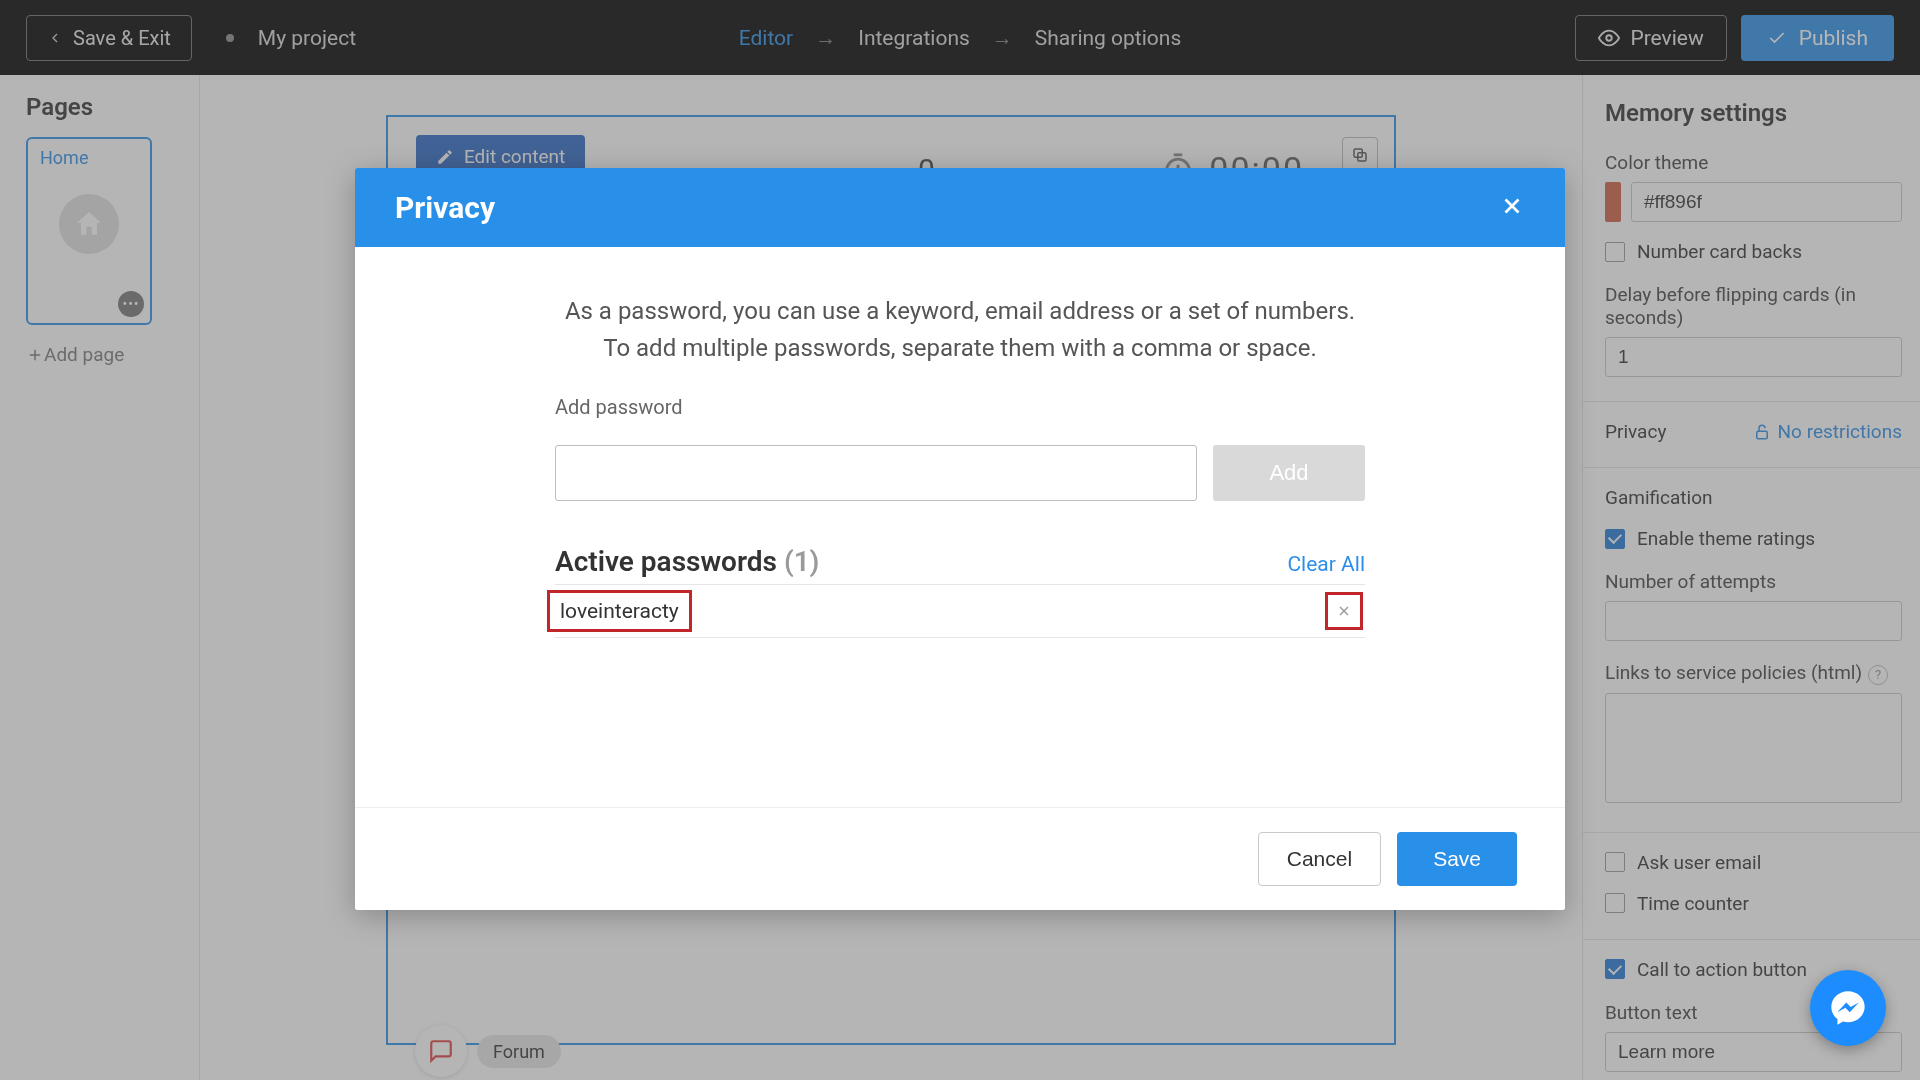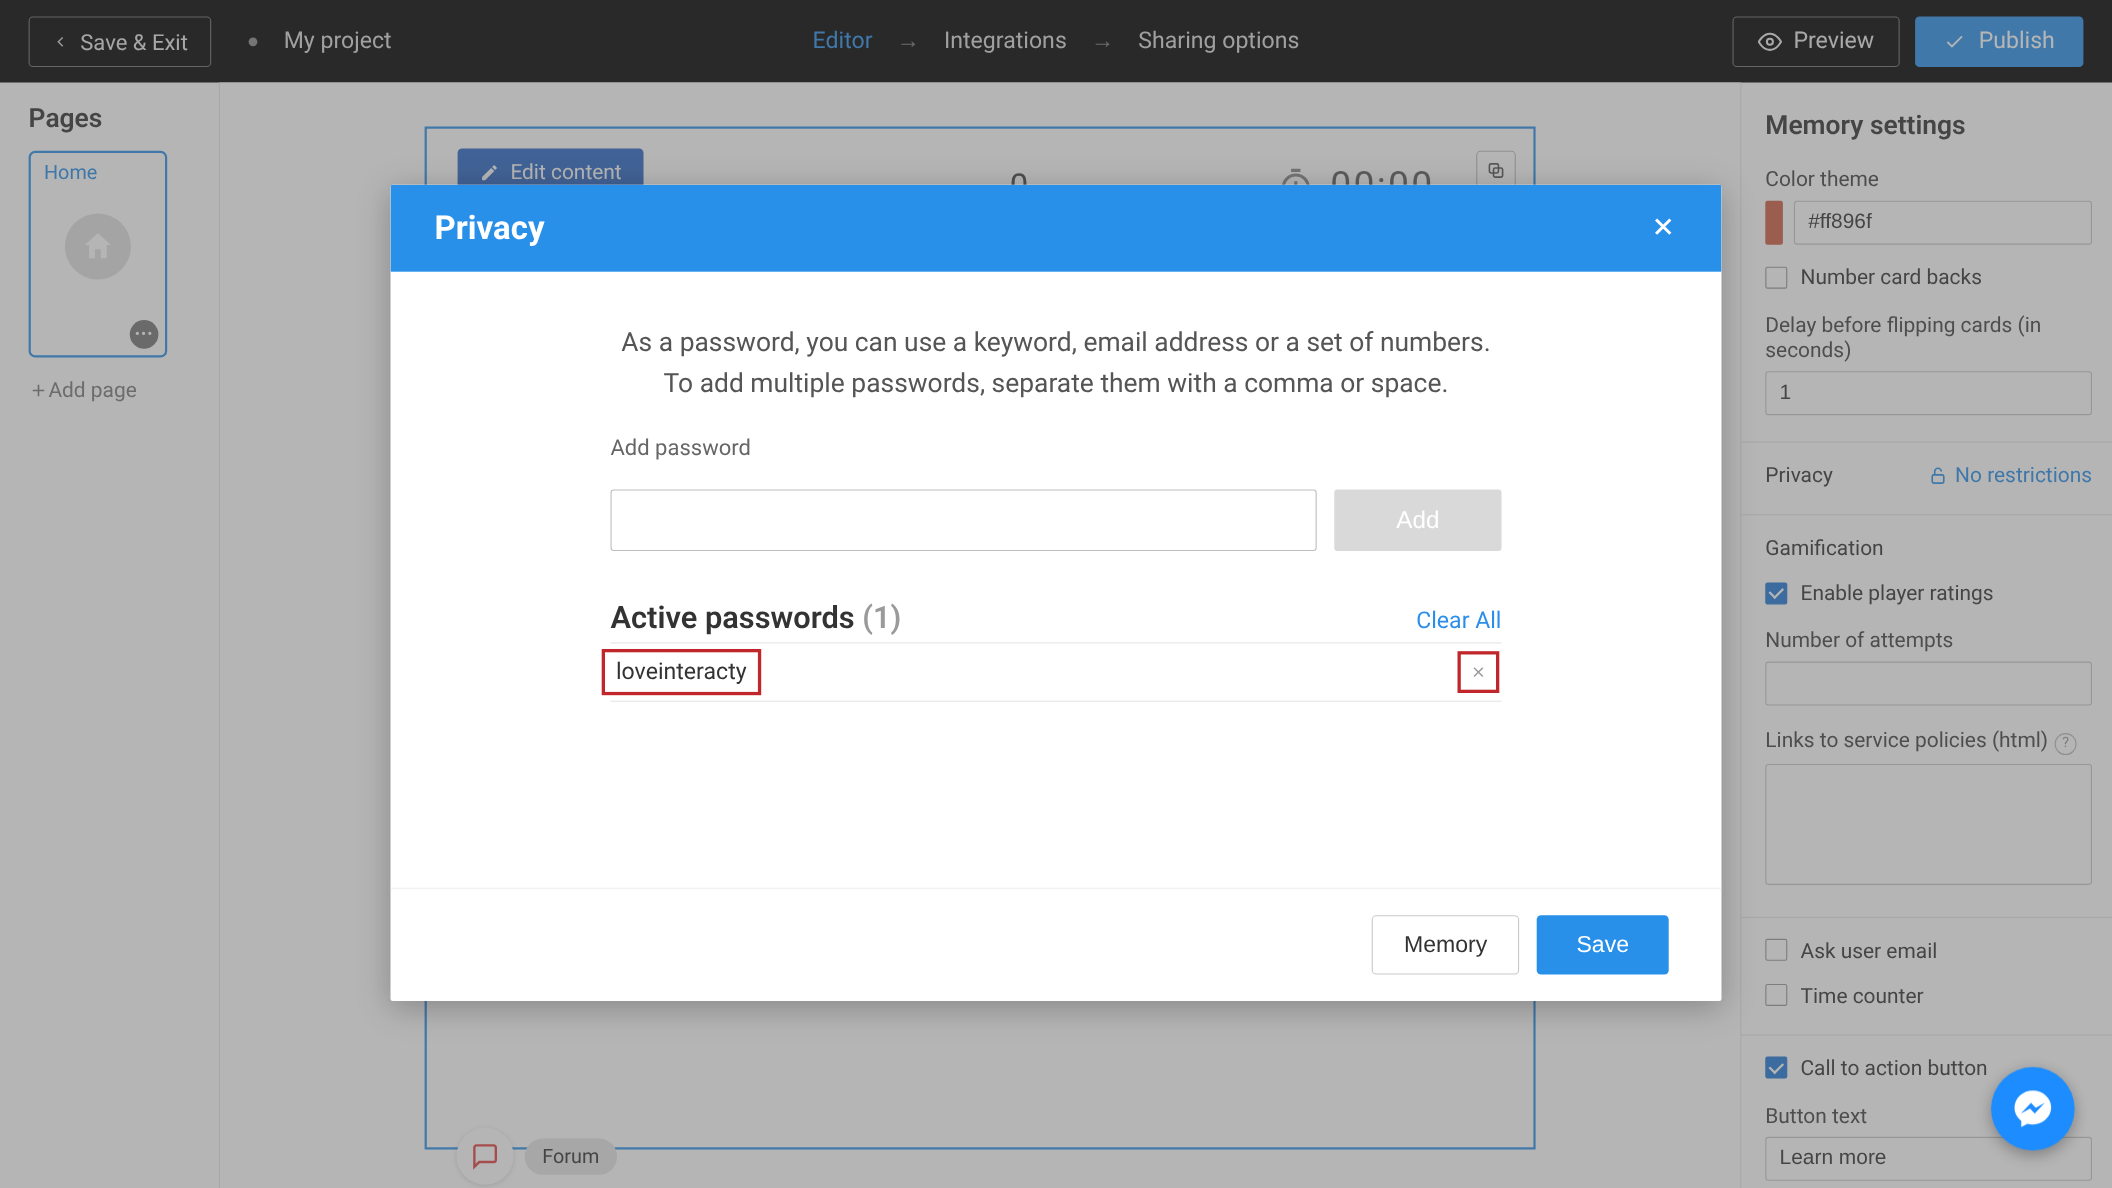--- a/index.html
+++ b/index.html
@@ -216,21 +216,21 @@
             <path d="M8 11V7a4 4 0 0 1 8 0"></path>
           </svg>
         <span>No restrictions</span>
       </span>
     </div>
 
     <div class="rp-divider"></div>
     <div>Gamification</div>
     <div class="rp-check">
       <span class="chk on"></span>
-      <span>Enable player ratings</span>
+      <span>Enable theme ratings</span>
     </div>
     <div class="rp-label">Number of attempts</div>
     <input class="rp-input full" style="">
     <div class="rp-label">
       <span>Links to service policies (html)</span><span class="info-circ">?</span>
     </div>
     <textarea class="rp-textarea" style=""></textarea>
 
     <div class="rp-divider"></div>
     <div class="rp-check">
@@ -283,21 +283,21 @@
         <span class="pw-chip">loveinteracty</span>
         <span class="pw-del">
           <svg width="16" height="16" viewBox="0 0 24 24" fill="none" stroke="#999" stroke-width="2">
               <line x1="18" y1="6" x2="6" y2="18"></line>
               <line x1="6" y1="6" x2="18" y2="18"></line>
             </svg>
         </span>
       </div>
     </div>
     <div class="modal-footer">
-      <button class="btn-cancel">Memory</button>
+      <button class="btn-cancel">Cancel</button>
       <button class="btn-save">Save</button>
     </div>
   </div>
 </div>
 
 <div class="fab">
   <svg viewBox="0 0 36 36">
       <path d="M18 3C9.716 3 3 9.27 3 17c0 4.38 2.15 8.28 5.5 10.84V33l5.03-2.76c1.42.39 2.92.6 4.47.6 8.284 0 15-6.27 15-14S26.284 3 18 3zm1.53 18.84l-3.82-4.08-7.45 4.08L16.47 13l3.91 4.08L27.74 13l-8.21 8.84z"></path>
     </svg>
 </div>

